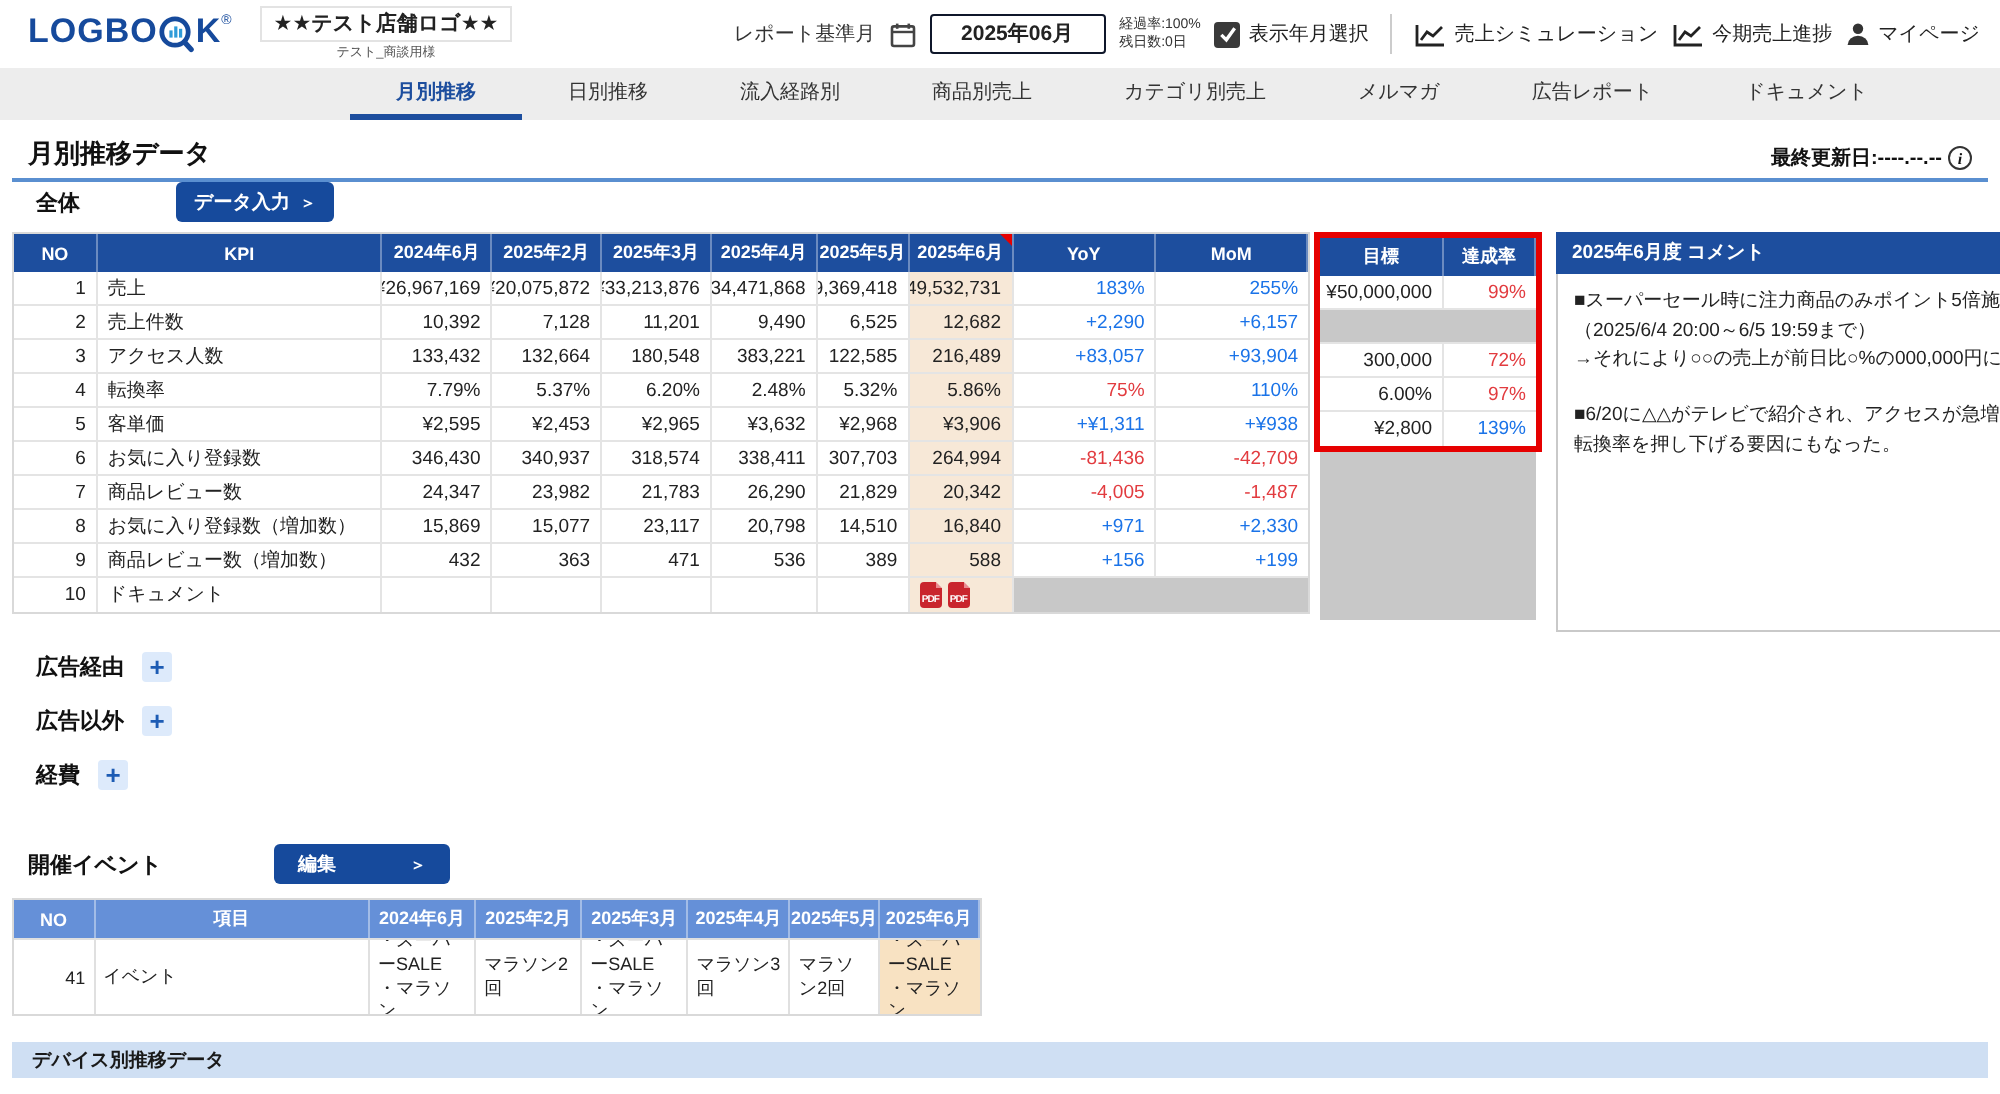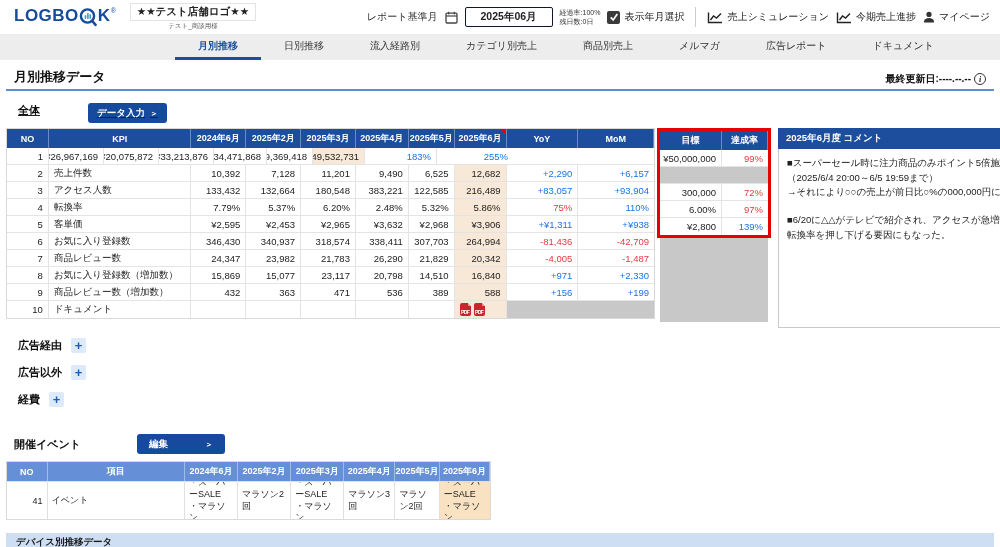--- a/index.html
+++ b/index.html
@@ -32,21 +32,21 @@
 
   
   main { padding:0 6px; }
   .title-row { margin-top:8px; display:flex; align-items:flex-end; justify-content:space-between;
     border-bottom:2px solid #5a8fd0; padding:0 8px 3px 8px; }
   .title-row h1 { font-size:13px; font-weight:700; color:#111; }
   .updated { font-size:10px; font-weight:700; color:#111; display:flex; align-items:center; gap:3px; }
   .info { width:12px; height:12px; border:1px solid #333; border-radius:50%; font-size:8px; font-style:italic;
     display:inline-flex; align-items:center; justify-content:center; cursor:pointer; font-family:"Liberation Serif",serif; }
 
-  .ctrl-row { margin-top:12px; height:20px; display:flex; align-items:flex-start; padding-left:12px;text-decoration:underline; }
+  .ctrl-row { margin-top:0; height:20px; display:flex; align-items:center; padding-left:12px; }
   .sec-label { font-size:11px; font-weight:600; color:#111; }
   .btn-blue { margin-left:48px; min-width:66px; height:20px; background:#164a9c; color:#fff; border:none; border-radius:3px;
     font-size:9.5px; font-weight:700; display:inline-flex; align-items:center; justify-content:center; gap:5px; padding:0 9px;
     cursor:pointer; font-family:inherit; }
   .btn-blue.wide { min-width:88px; margin-left:56px; justify-content:space-between; padding:0 12px; }
   .chev { font-size:8px; }
 
   
   .table-zone { display:flex; align-items:flex-start; margin-top:5px; }
   .mtable { width:649px; border:1px solid #d9d9d9; }
@@ -169,22 +169,22 @@
         </svg>
         <span>マイページ</span>
       </div>
     </div>
   </header>
 
   <nav class="tabs" id="nav">
       <div class="tab active">月別推移</div>
       <div class="tab">日別推移</div>
       <div class="tab">流入経路別</div>
+      <div class="tab">商品別売上</div>
       <div class="tab">カテゴリ別売上</div>
-      <div class="tab">商品別売上</div>
       <div class="tab">メルマガ</div>
       <div class="tab">広告レポート</div>
       <div class="tab">ドキュメント</div>
     </nav>
 
   <main>
     <div class="title-row">
       <h1>月別推移データ</h1>
       <div class="updated">
         <span>最終更新日:----.--.--</span>
@@ -209,20 +209,21 @@
             <div class="mc" style="width: 55px;">2025年2月</div>
             <div class="mc" style="width: 55px;">2025年3月</div>
             <div class="mc" style="width: 53px;">2025年4月</div>
             <div class="mc" style="width: 46px;">2025年5月</div>
             <div class="mc" style="width: 52px;">2025年6月<span class="corner"></span></div>
             <div class="mc" style="width: 72px;">YoY</div>
             <div class="mc" style="width: 76px;">MoM</div>
           </div>
           <div class="mrow">
             <div class="mc num" style="width: 42px;">1</div>
+            <div class="mc" style="width: 143px;">売上</div>
             <div class="mc num" style="width: 55px;">¥26,967,169</div>
             <div class="mc num" style="width: 55px;">¥20,075,872</div>
             <div class="mc num" style="width: 55px;">¥33,213,876</div>
             <div class="mc num" style="width: 53px;">¥34,471,868</div>
             <div class="mc num" style="width: 46px;">¥19,369,418</div>
             <div class="mc num peach" style="width: 52px;">¥49,532,731</div>
             <div class="mc num" style="width: 72px; color: rgb(26, 115, 232);">183%</div>
             <div class="mc num" style="width: 76px; color: rgb(26, 115, 232);">255%</div>
           </div>
           <div class="mrow">

